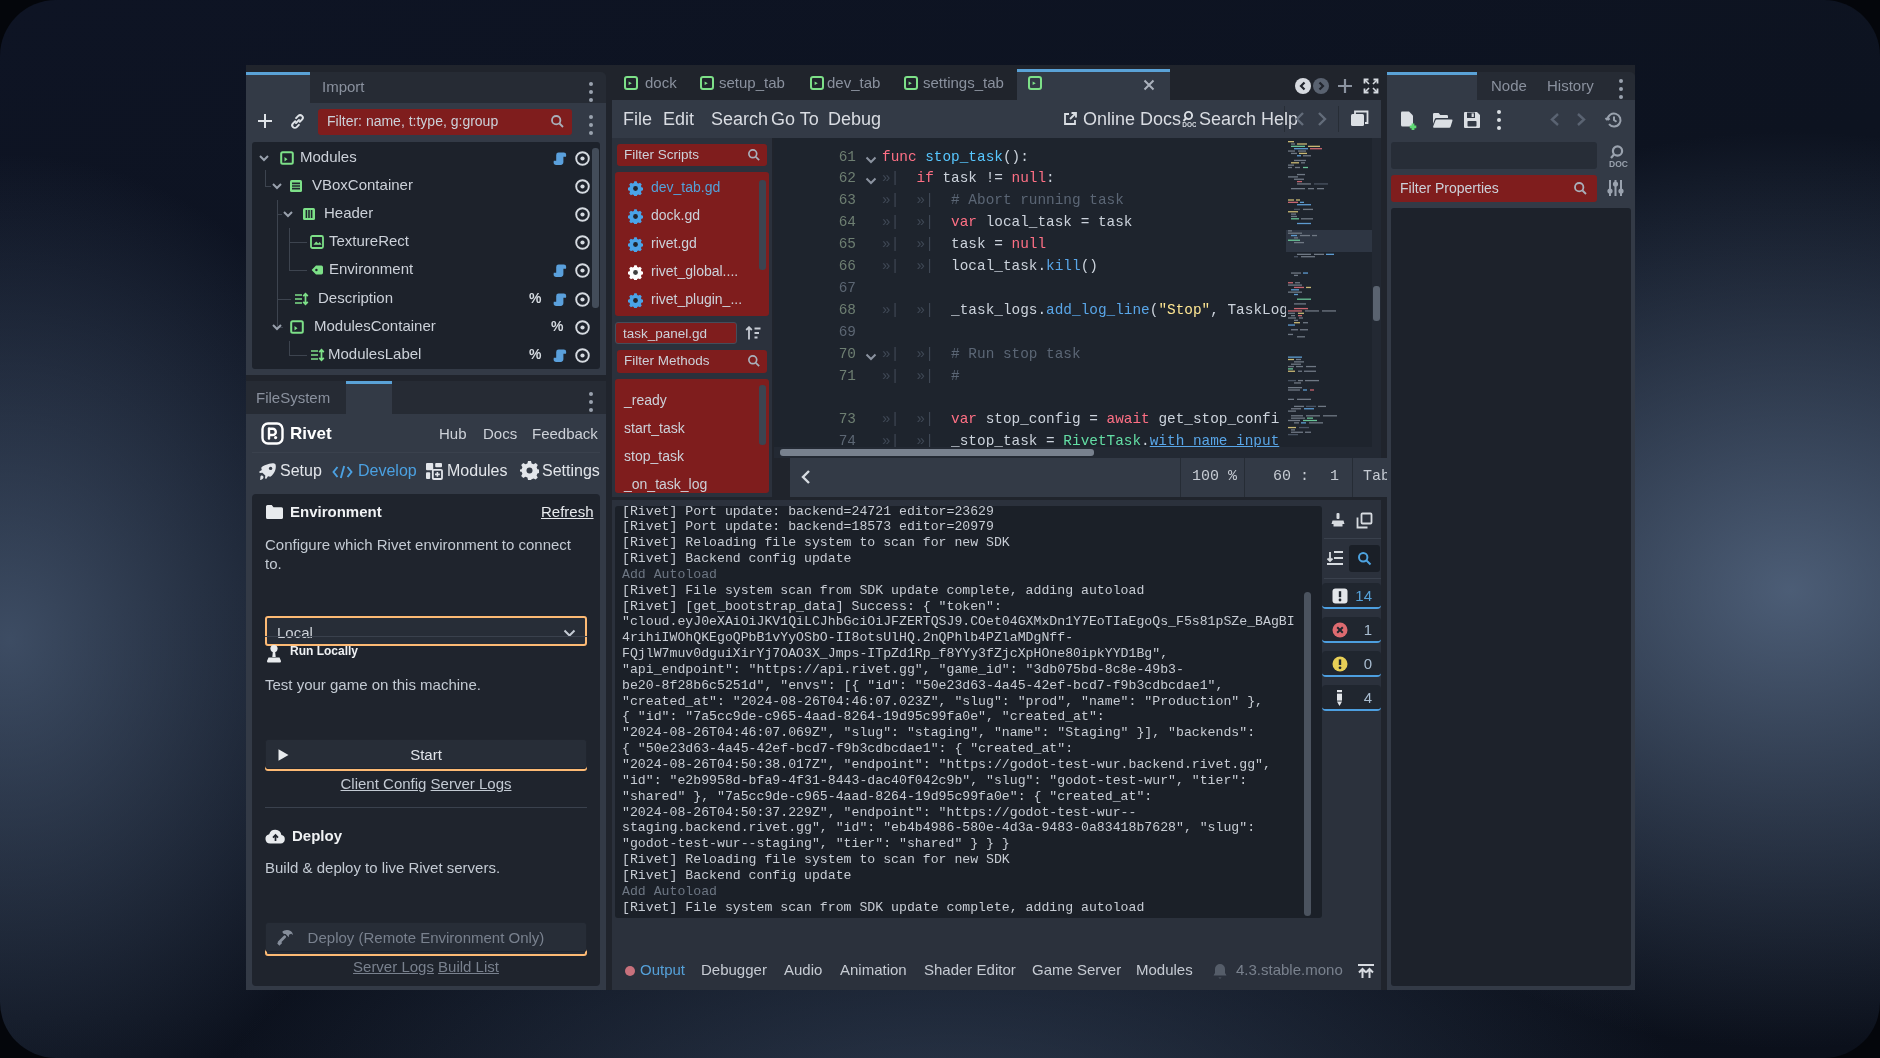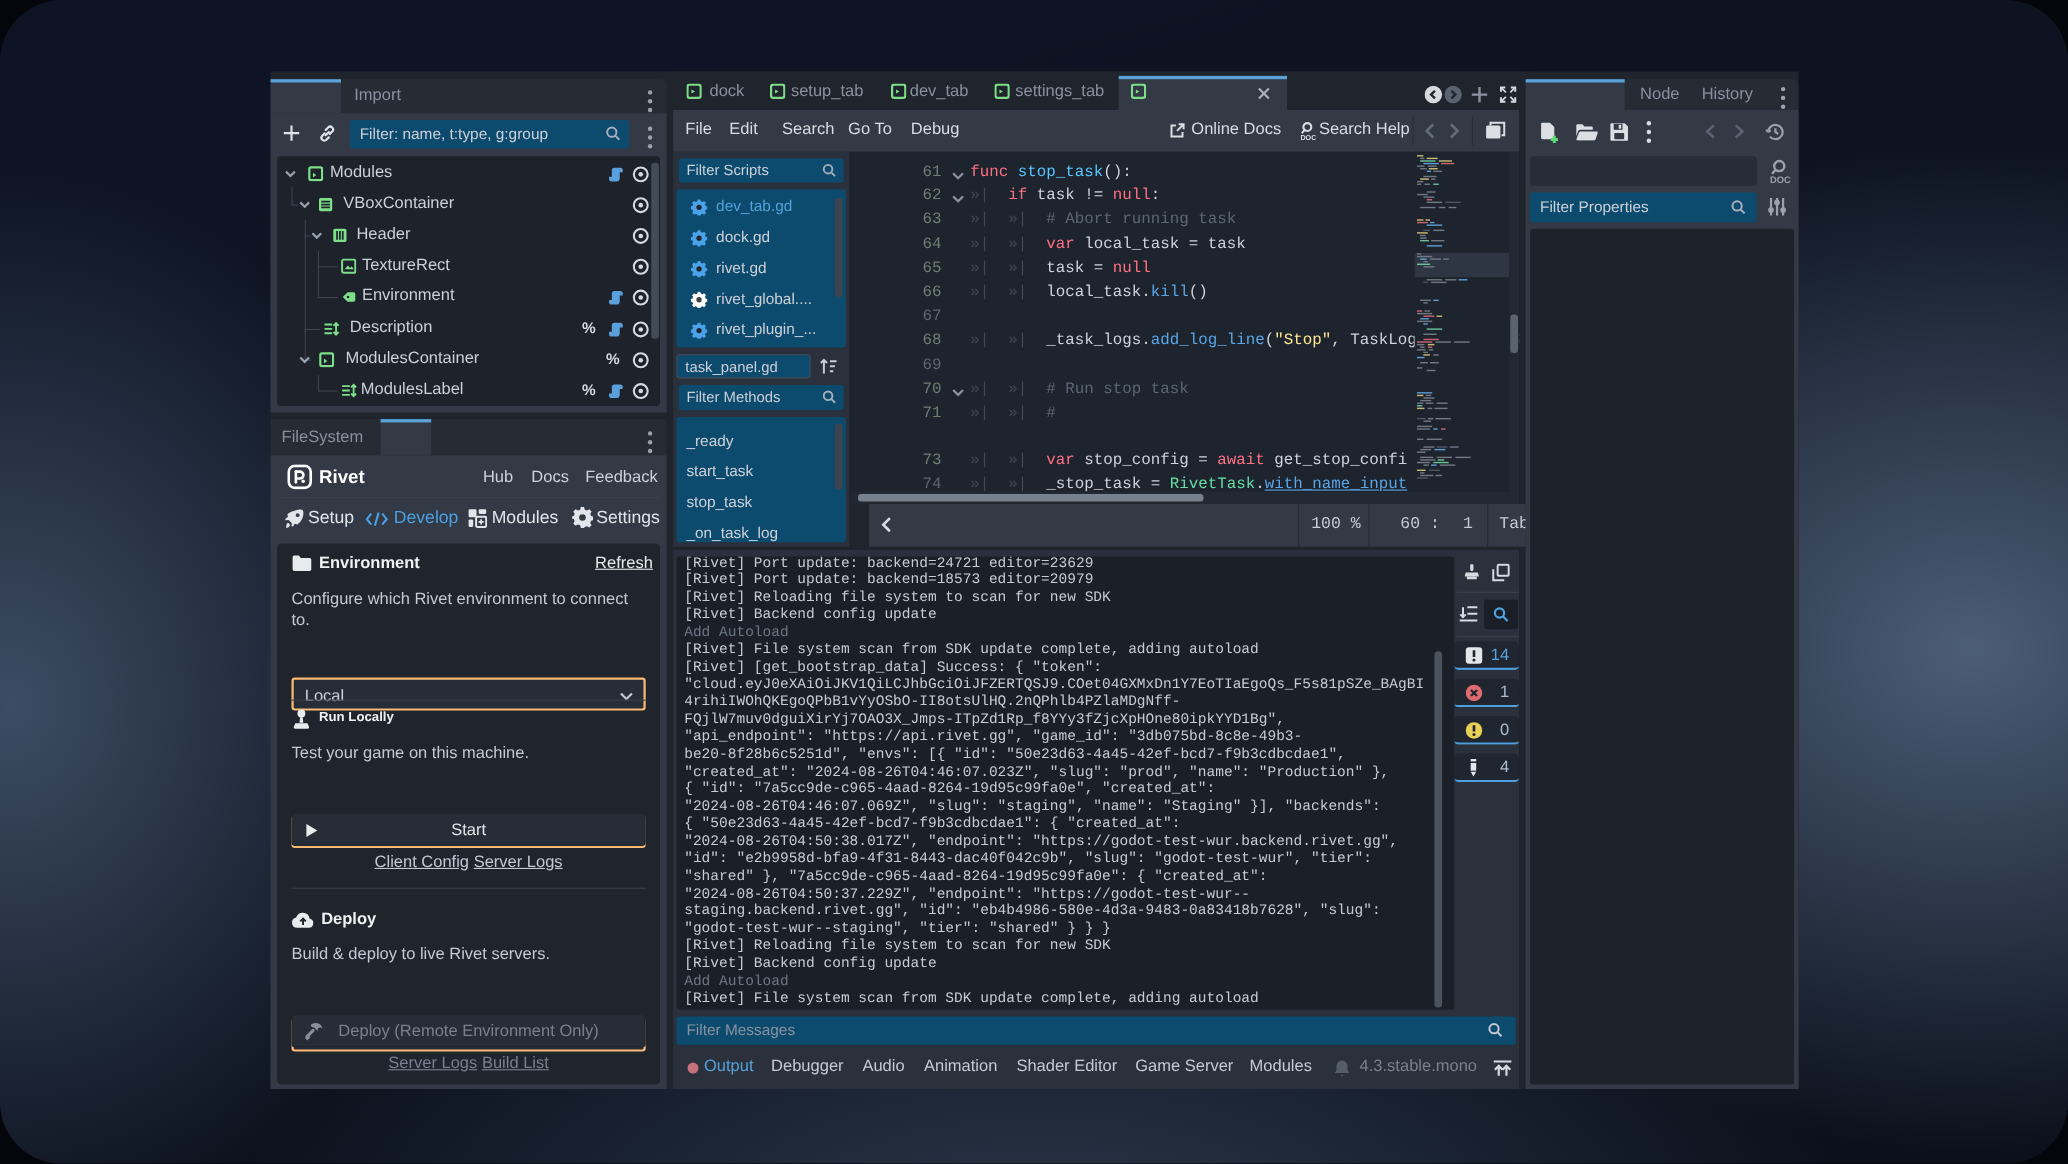--- a/index.html
+++ b/index.html
@@ -11,21 +11,21 @@
     radial-gradient(640px 760px at 10px 640px, rgba(86,106,134,0.66) 0%, rgba(86,106,134,0.0) 64%),
     radial-gradient(1200px 560px at 950px 1140px, rgba(76,96,124,0.50) 0%, rgba(76,96,124,0.0) 62%),
     linear-gradient(165deg, #0e1424 0%, #0d1320 40%, #0b101b 100%);
 }
 .win { position:absolute; left:246px; top:65px; width:1389px; height:925px; background:#20242c; }
 .panel { position:absolute; background:#333a46; }
 .abs { position:absolute; }
 .tab-sel { position:absolute; background:#333a46; border-top:3px solid #5aa2d7; }
 .tabtxt { font-size:15px; color:#8a919e; position:absolute; }
 .tabtxt.on { color:#e4e7eb;margin-top:28px; }
-.inset { position:absolute; background:#0c4a6e; border-radius:3px; }
+.inset { position:absolute; background:#7f1d1d; border-radius:3px; }
 .content-box { position:absolute; background:#1d222b; border-radius:3px; }
 .ph { color:#7d8594; }
 .txt { position:absolute; color:#ccd1d9; font-size:14px; white-space:pre; }
 .dots3 { position:absolute; width:4px; }
 .dots3 i { display:block; width:4px; height:4px; border-radius:50%; background:#9aa2ae; margin:0 0 4px 0; }
 svg { display:block; }
 .mono { font-family:"Liberation Mono", monospace; }
 .sep-v { position:absolute; width:1px; background:#272d36; }
 .u { text-decoration:underline; }
 .trow { position:absolute; left:0; width:100%; height:28px; }
@@ -37,21 +37,21 @@
 .card { position:absolute; background:#1f242d; border-radius:4px; }
 .drop { position:absolute; background:#272d37; border-radius:3px; border:2px solid #fdba74;margin-top:38px; }
 .drop .dtxt { position:absolute; left:10px; top:6px; font-size:15px; color:#ced3da; white-space:nowrap; }
 .drop svg.chev { position:absolute; right:9px; top:11px; }
 .btn { position:absolute; background:#272d37; border-radius:3px; border:1px solid #20252e; }
 .hr { position:absolute; height:1px; background:#3a414d; }
 .bold { font-weight:bold; }
 .link { color:#c3cad3; text-decoration:underline; }
 .dim { color:#79818e; }
 .drop .dtxt.dim { color:#79818e; }
-.m15 { font-size:15px; color:#d9dce2; }
+.m15 { font-size:18px; color:#d9dce2; }
 svg.gdico { width:14px; height:14px; }
 svg.gear { width:15px; height:15px; }
 .slabel { position:absolute; font-size:14px; color:#ccd1d9; white-space:nowrap; }
 #code .cl { position:absolute; left:0; width:607px; height:22px; font-family:"Liberation Mono", monospace; font-size:14.4px; white-space:pre; color:#ccd3dc; }
 #code .ln { position:absolute; width:82px; text-align:right; color:#6e7f72; }
 #code .ln.blank { color:#5c6673; }
 #code .ct { position:absolute; left:108px; }
 .k { color:#ff7085; } .fn { color:#57c7ff; } .mb { color:#59a6e8; } .st { color:#ffe793; } .cm { color:#5b6675; } .tt { color:#3f4855; } .cls { color:#63dda4; }
 .fold { position:absolute; left:90px; width:14px; }
 .badge { position:absolute; left:710px; width:59px; height:26px; background:#20262f; border-radius:4px; border-bottom:2px solid #4d9fe0; }
@@ -772,27 +772,20 @@
       <svg class="abs" style="left:12px; top:4px;" width="11" height="18" viewBox="0 0 11 18">
           <g fill="#e3e6ea">
             <rect x="3" y="1" width="5" height="2.2"></rect>
             <rect x="3" y="4.6" width="5" height="7"></rect>
             <path d="M3 12.6h5L5.5 17z"></path>
           </g>
         </svg>
       <span class="bnum">4</span>
     </div>
 
-    <div class="inset" style="left:3px; top:424px; width:763px; height:26px;">
-      <div class="txt" style="left:9px; top:4px; font-size:14px; color:#8a92a0;">Filter Messages</div>
-      <svg class="abs" style="right:11px; top:5px;" width="15" height="15" viewBox="0 0 15 15">
-          <circle cx="6.2" cy="6.2" r="4.2" stroke="#c6cbd3" stroke-width="1.8" fill="none"></circle>
-          <path d="M9.5 9.5 13 13" stroke="#c6cbd3" stroke-width="1.8"></path>
-        </svg>
-    </div>
 
     <div class="abs" style="left:0; top:453px; width:769px; height:37px;">
       <div class="abs" style="left:13px; top:13px; width:10px; height:10px; border-radius:50%; background:#c8717c;"></div>
       <div class="txt" style="left:28px; top:8px; font-size:15px; color:#55a1d9;">Output</div>
       <div class="txt bb" style="left:89px;">Debugger</div>
       <div class="txt bb" style="left:172px;">Audio</div>
       <div class="txt bb" style="left:228px;">Animation</div>
       <div class="txt bb" style="left:312px;">Shader Editor</div>
       <div class="txt bb" style="left:420px;">Game Server</div>
       <div class="txt bb" style="left:524px;">Modules</div>

